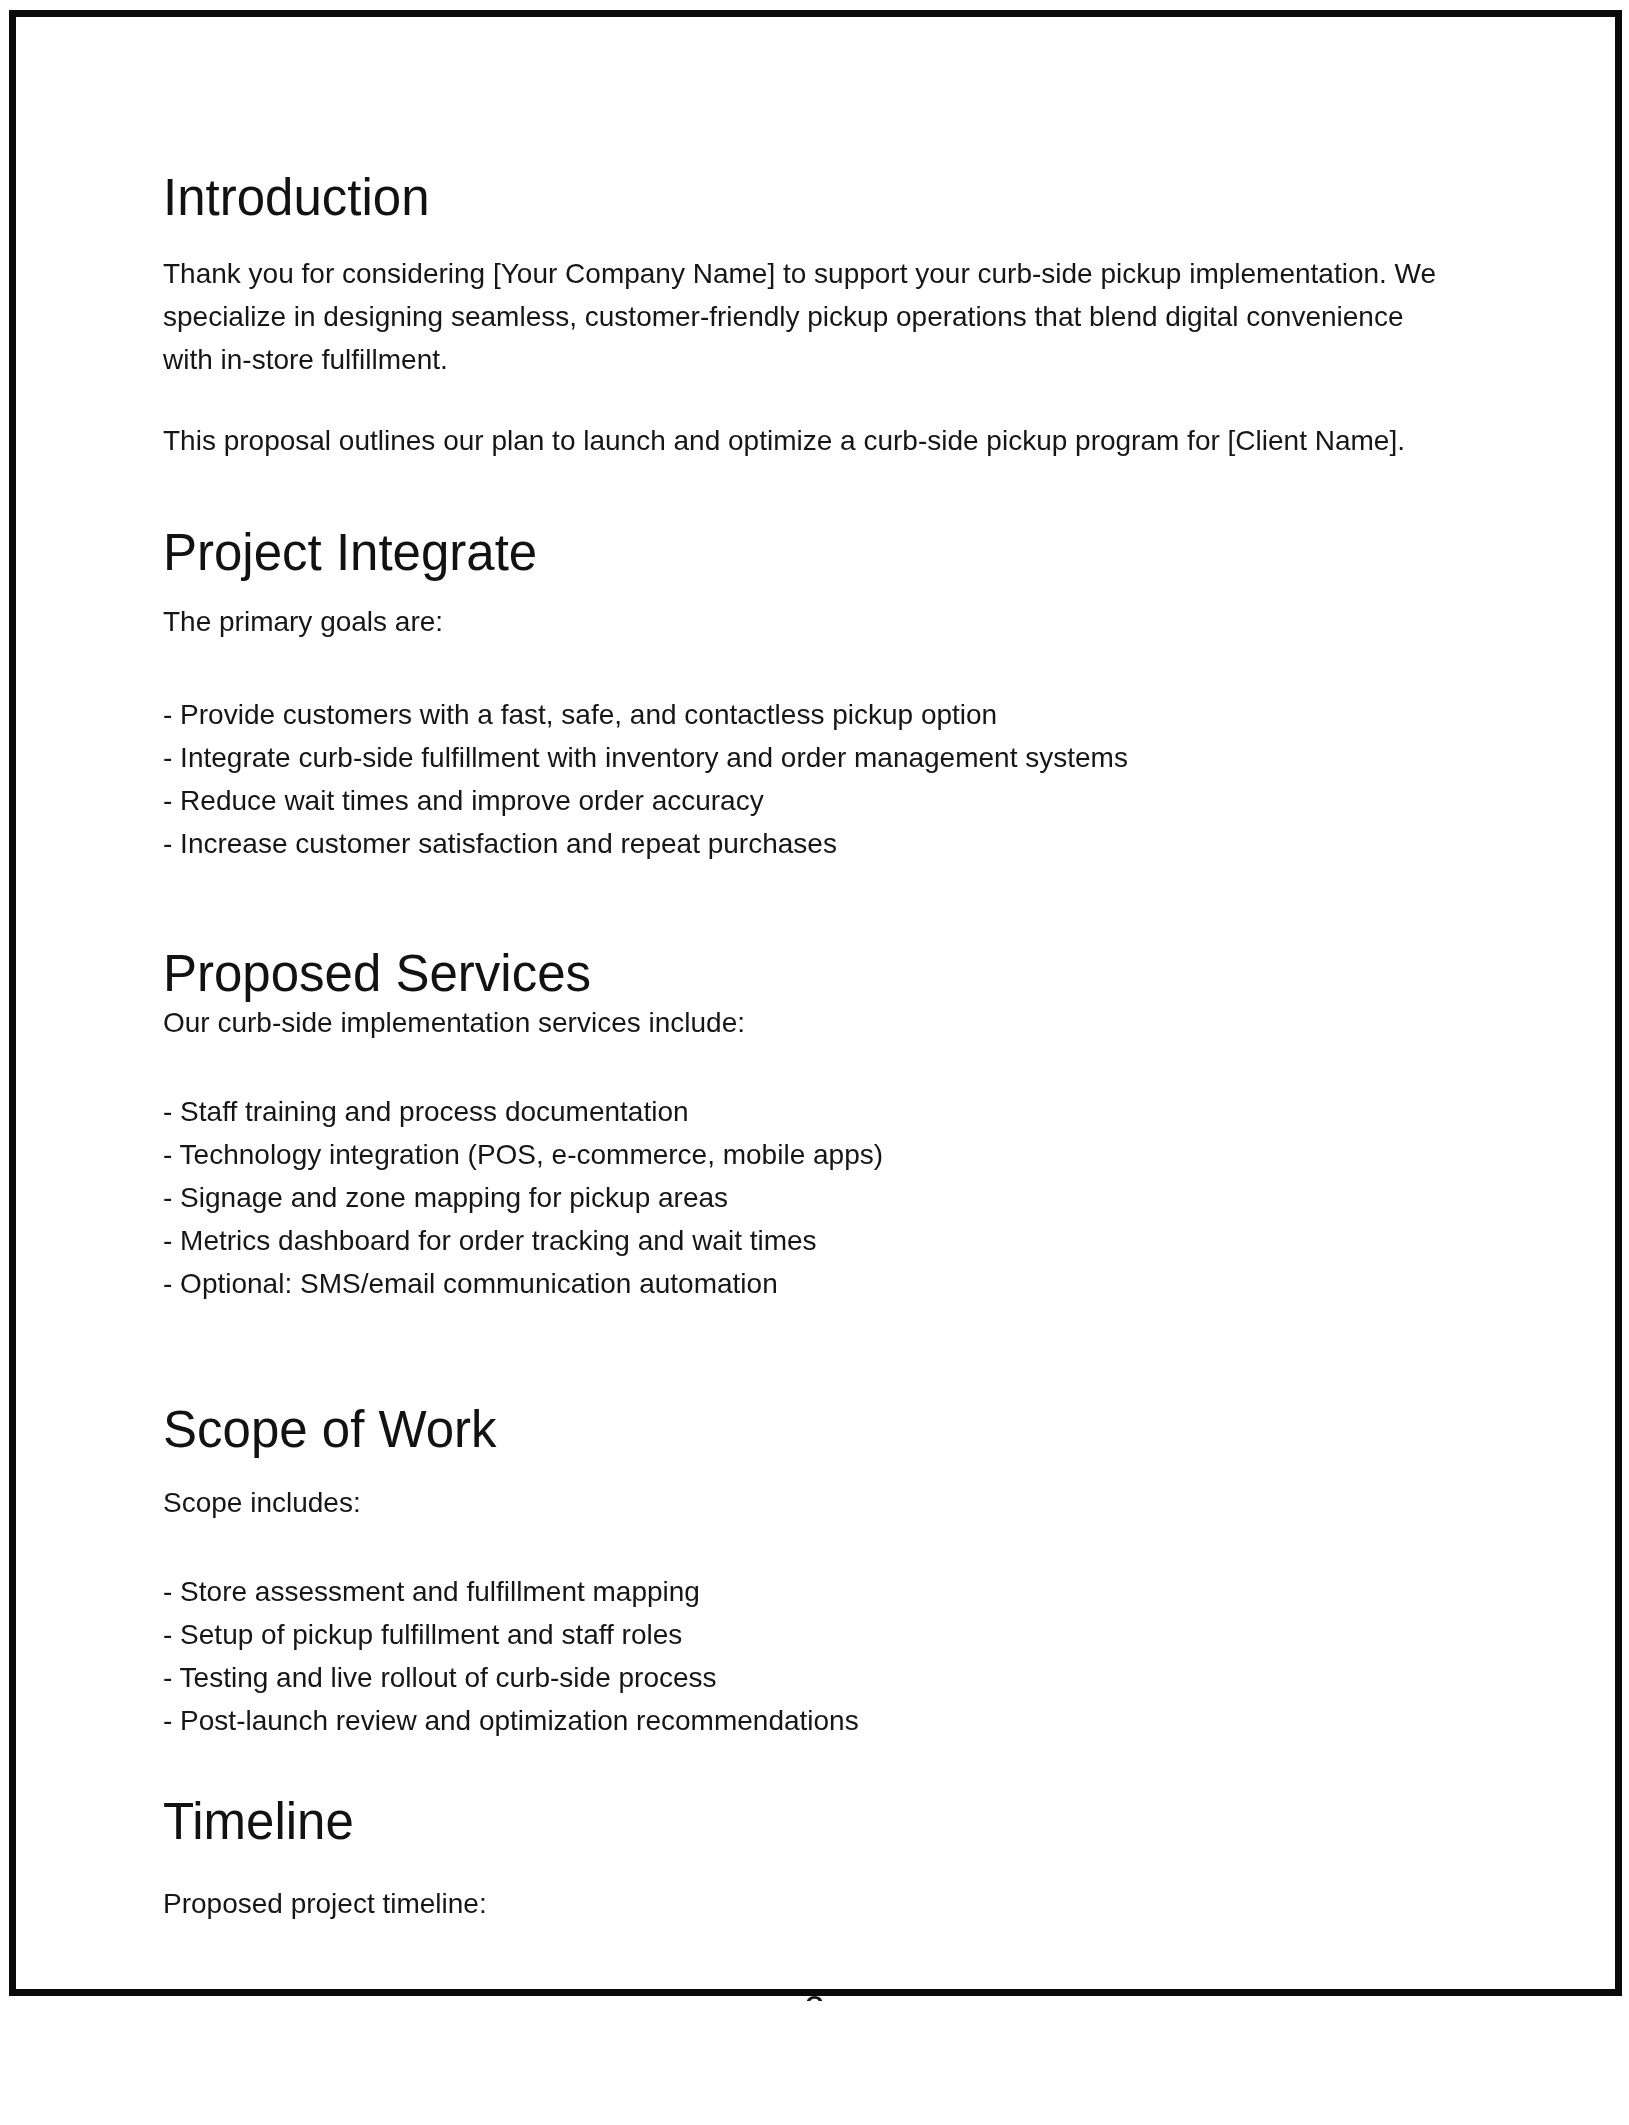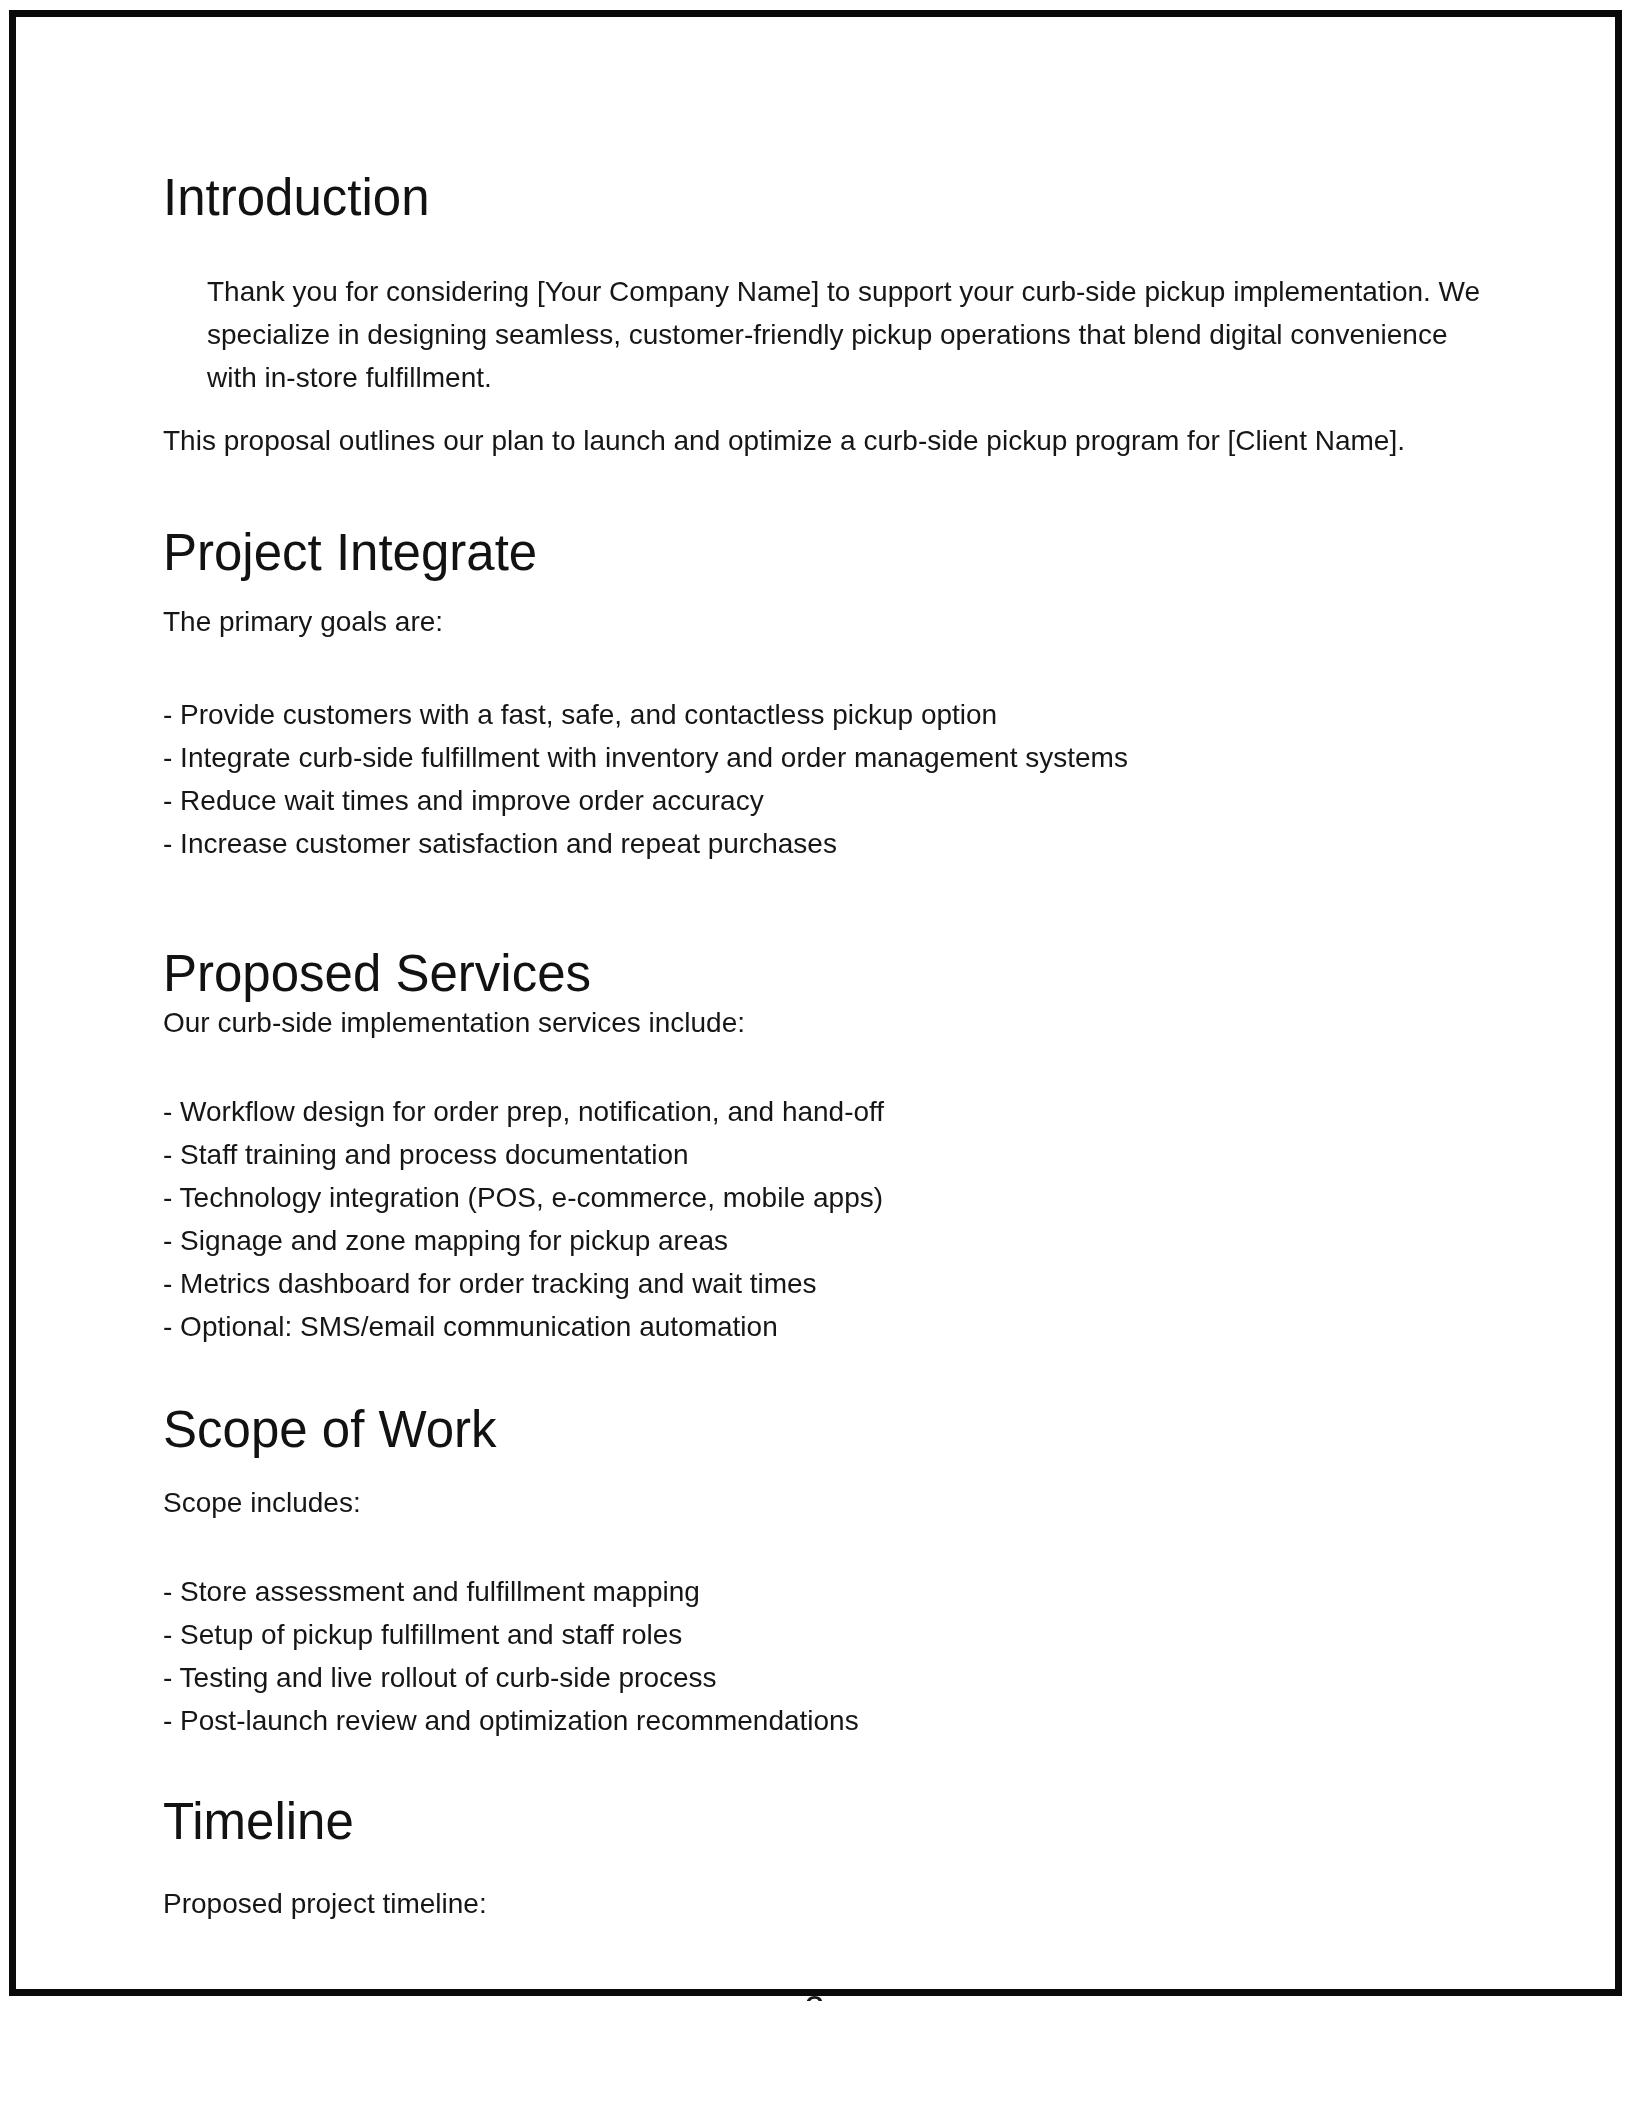--- a/index.html
+++ b/index.html
@@ -40,21 +40,21 @@
     left: 163px;
     margin: 0;
   }
   .line {
     font-size: 28px;
     line-height: 43px;
     white-space: nowrap;
     color: #161616;
   }
   .h-intro      { top: 168px; }
-  .p-intro-1    { top: 270px; margin-left: 44px; }
+  .p-intro-1    { top: 252px; }
   .p-intro-2    { top: 419px; }
   .h-objectives { top: 523px; }
   .p-goals      { top: 600px; }
   .ul-objectives{ top: 693px; }
   .h-services   { top: 944px; }
   .p-services   { top: 1001px; }
   .ul-services  { top: 1090px; }
   .h-scope      { top: 1400px; }
   .p-scope      { top: 1481px; }
   .ul-scope     { top: 1570px; }
@@ -102,21 +102,20 @@
     <div class="line">- Increase customer satisfaction and repeat purchases</div>
   </div>
 
   <h1 class="h h-services">Proposed Services</h1>
 
   <div class="p p-services">
     <div class="line">Our curb-side implementation services include:</div>
   </div>
 
   <div class="ul ul-services">
-    <div class="line">- Workflow design for order prep, notification, and hand-off</div>
     <div class="line">- Staff training and process documentation</div>
     <div class="line">- Technology integration (POS, e-commerce, mobile apps)</div>
     <div class="line">- Signage and zone mapping for pickup areas</div>
     <div class="line">- Metrics dashboard for order tracking and wait times</div>
     <div class="line">- Optional: SMS/email communication automation</div>
   </div>
 
   <h1 class="h h-scope">Scope of Work</h1>
 
   <div class="p p-scope">

